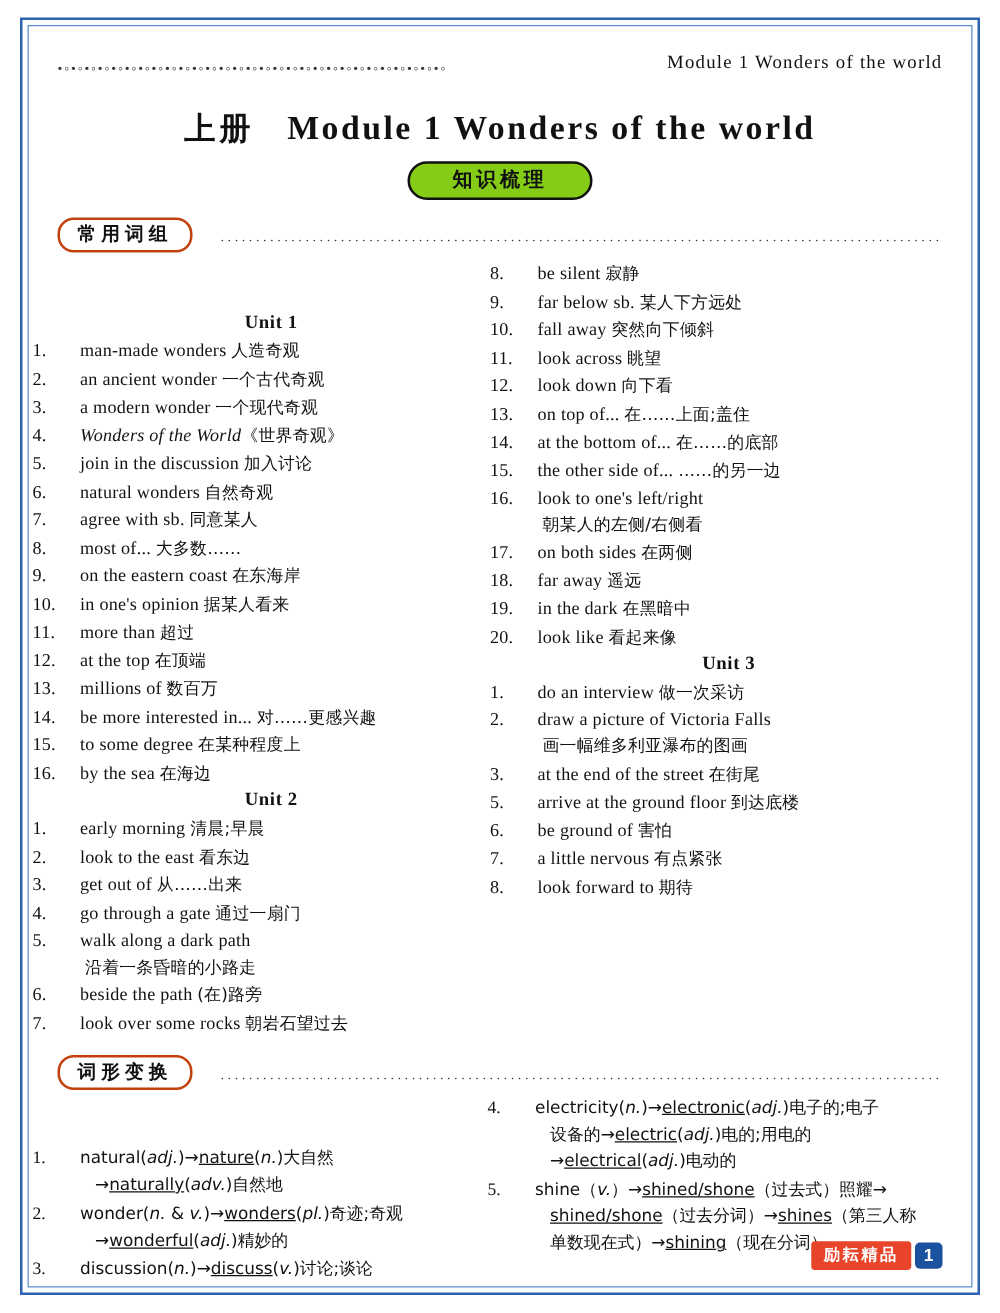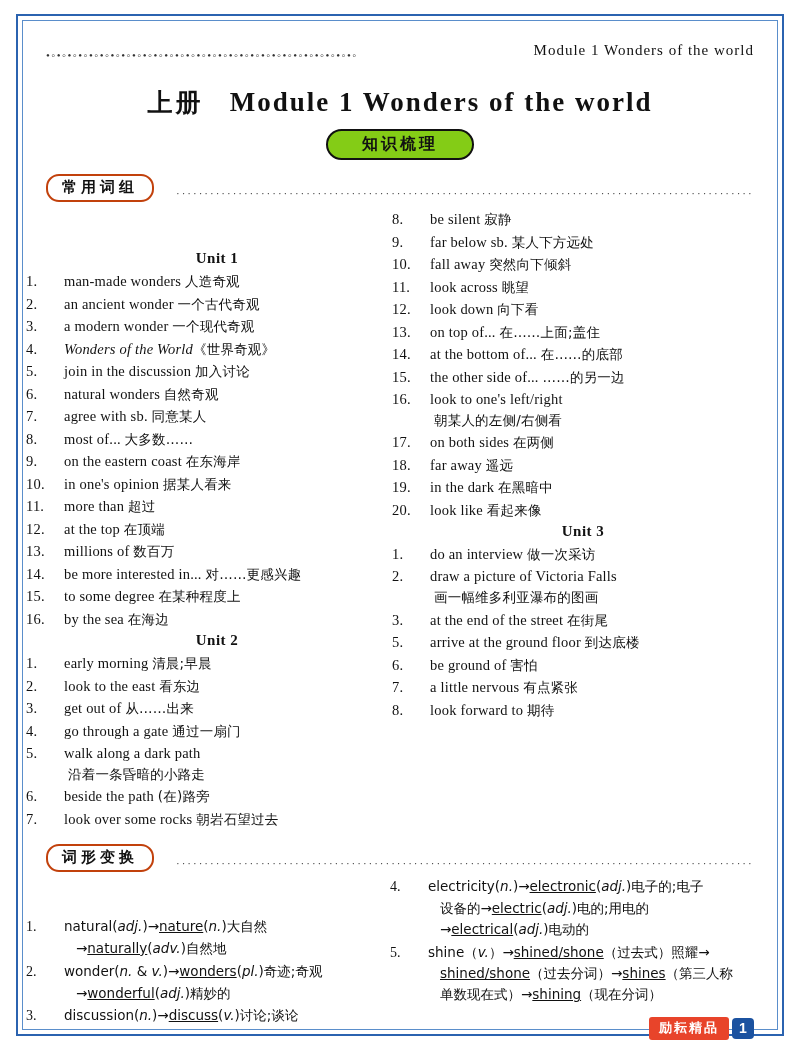--- a/index.html
+++ b/index.html
@@ -206,21 +206,21 @@
   }
   ol.wf-items .line2 {
     display: block;
     text-indent: 0;
     padding-left: 10px;
   }
   
   .footer {
     position: absolute;
     right: 46px;
-    bottom: 10px;
+    bottom: 34px;
     display: flex;
     align-items: center;
   }
   .footer-brand {
     background: #e8442a;
     color: #fff;
     font-family: "DejaVu Sans", sans-serif;
     font-size: 13px;
     font-weight: bold;
     letter-spacing: 2px;

